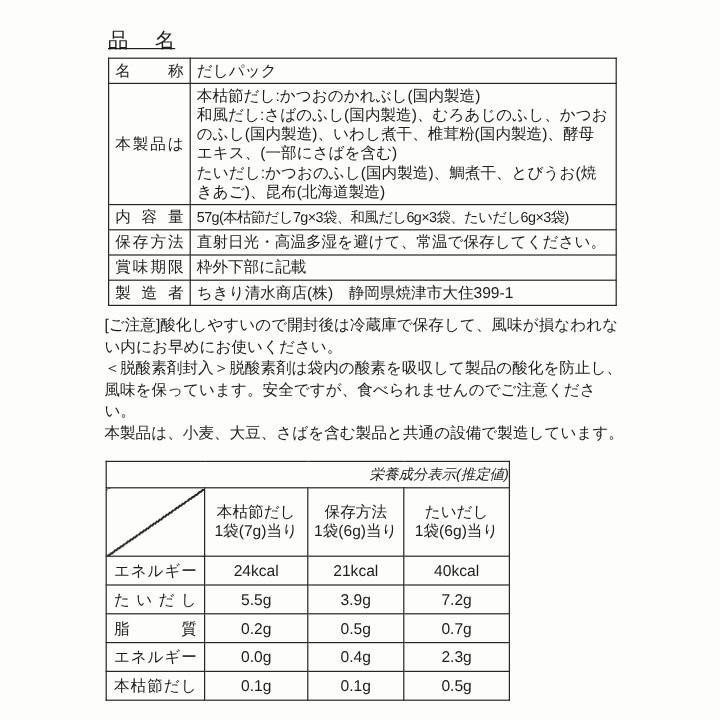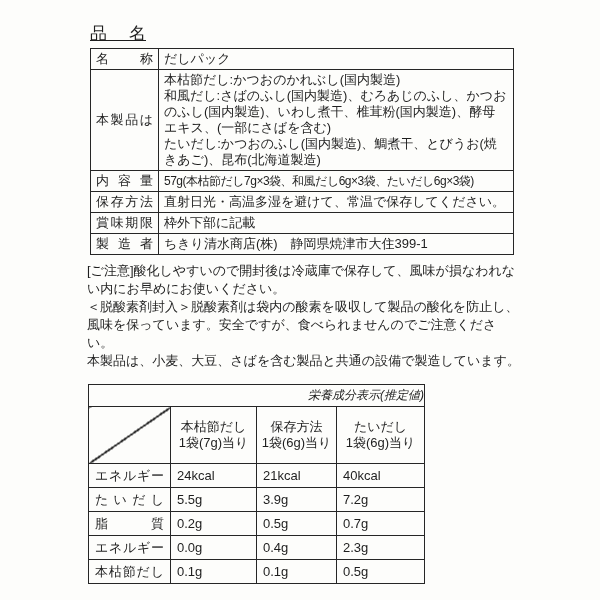--- a/index.html
+++ b/index.html
@@ -35,21 +35,21 @@
   .nut col.c0{width:82px;} .nut col.c1{width:86px;} .nut col.c2{width:80px;} .nut col.c3{width:88px;}
   .nut th.nhead{text-align:center;padding:12px 0;line-height:16px;}
   .nut th.nhead span{display:block;}
   .nut td.diag{
     background:linear-gradient(to bottom right,
       transparent calc(50% - 0.9px),
       #262626 calc(50% - 0.9px) calc(50% + 0.9px),
       transparent calc(50% + 0.9px));
   }
   .nut td.nlbl{text-align:justify;text-align-last:justify;padding:2px 6px;height:19px;}
-  .nut td.nval{text-align:left;padding:2px 6px;}
+  .nut td.nval{text-align:center;padding:2px 6px;}
 
   
   .contact{margin-top:15px;font-size:13.5px;line-height:18.5px;}
   .contact .l{margin-right:7px;}
 </style>
 </head>
 <body>
 
 <div class="page">
 

